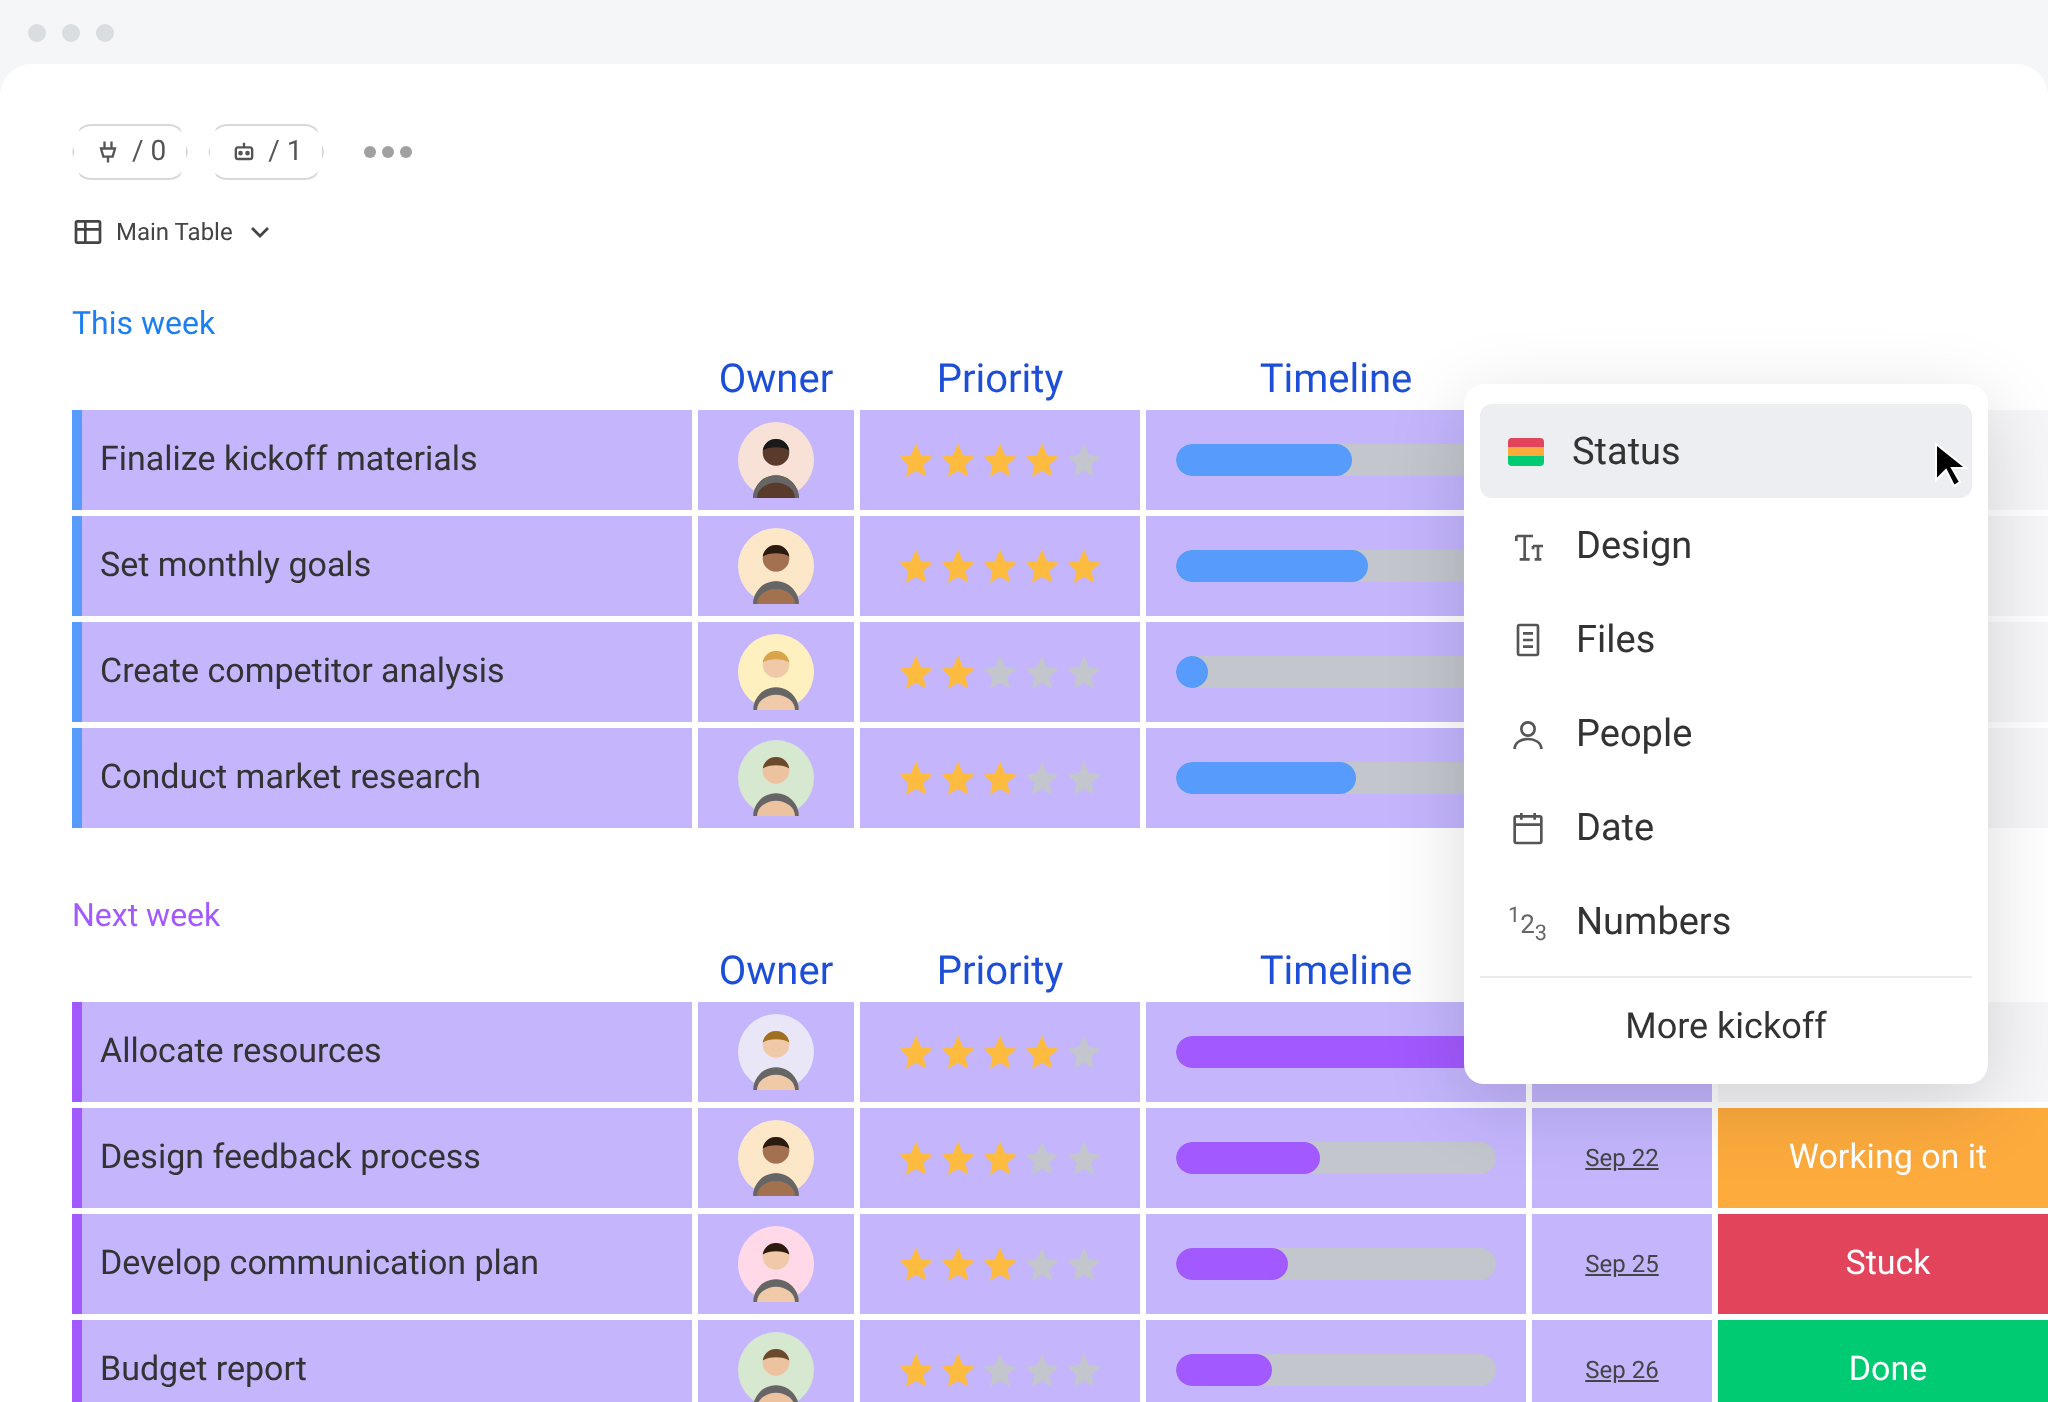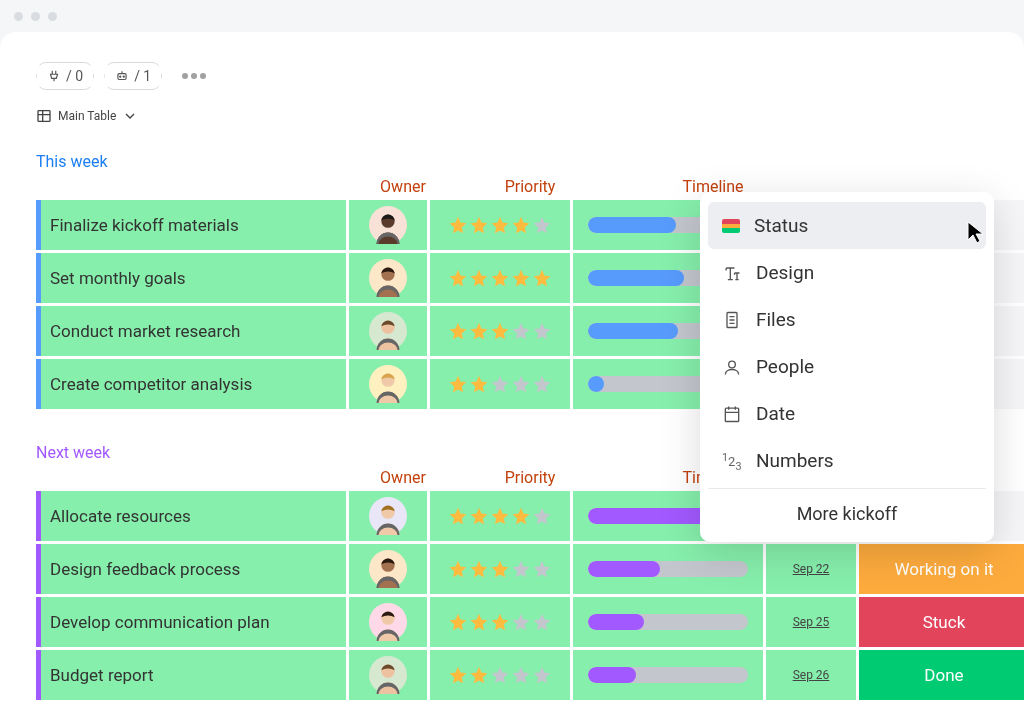--- a/index.html
+++ b/index.html
@@ -61,34 +61,34 @@
   .view-row svg { width: 16px; height: 16px; stroke: #444; }
   .chev { width: 12px; height: 12px; }
 
   .group-title { font-size: 16px; font-weight: 400; margin-bottom: 6px; }
   .group-blue .group-title { color: #1c7ff2; }
   .group-purple .group-title { color: #a259ff; }
 
   .col-headers {
     display: grid;
     grid-template-columns: 310px 78px 140px 190px 90px 170px;
-    gap: 18px;
-    font-size: 16px; color: #c2410c; text-align: center;
+    gap: 3px;
+    font-size: 20px; color: #1d4ed8; text-align: center;
     margin-bottom: 4px;
   }
   .col-headers .blank { }
 
   .row {
     display: grid;
     grid-template-columns: 310px 78px 140px 190px 90px 170px;
     gap: 3px;
     height: 50px;
     margin-bottom: 3px;
   }
-  .cell { background: #86efac; display: flex; align-items: center; justify-content: center; position: relative; }
+  .cell { background: #c4b5fd; display: flex; align-items: center; justify-content: center; position: relative; }
   .task-cell { justify-content: flex-start; padding-left: 14px; font-size: 17px; color: #333; }
   .task-cell::before {
     content: ''; position: absolute; left: 0; top: 0; bottom: 0; width: 5px;
   }
   .group-blue .task-cell::before { background: #579bfc; }
   .group-purple .task-cell::before { background: #a259ff; }
 
   .avatar { width: 38px; height: 38px; border-radius: 50%; display: flex; align-items: center; justify-content: center; }
   .avatar svg { width: 38px; height: 38px; }
 
@@ -108,21 +108,21 @@
     width: 100%; height: 100%; display: flex; align-items: center; justify-content: center;
     color: #fff; font-size: 17px; font-weight: 400;
   }
 
   .group { margin-bottom: 34px; }
 
   
   .dropdown {
     position: absolute;
     top: 160px; right: 30px;
-    width: 294px;
+    width: 262px;
     background: #fff;
     border-radius: 10px;
     box-shadow: 0 10px 40px rgba(0,0,0,0.15);
     padding: 10px 8px;
     z-index: 50;
   }
   .dd-item {
     display: flex; align-items: center; gap: 14px;
     padding: 12px 14px;
     font-size: 19px; color: #333;
@@ -281,20 +281,60 @@
           </div>
       <div class="cell">
             <div class="timeline-bar">
               <div class="timeline-fill" style="width:60%"></div>
             </div>
           </div>
       <div class="cell date-cell"></div>
       <div class="cell" style="padding:0;background:#f6f6f8"></div>
         </div>
         <div class="row">
+      <div class="cell task-cell">Create competitor analysis</div>
+      <div class="cell">
+            <div class="avatar">
+              <svg viewBox="0 0 40 40">
+                <circle cx="20" cy="20" r="20" fill="#fff0c0"></circle>
+                <circle cx="20" cy="16" r="7" fill="#f0c9a8"></circle>
+                <path d="M20 9 a7 7 0 0 1 7 6 a10 6 0 0 0 -14 0 a7 7 0 0 1 7 -6" fill="#d9a44a"></path>
+                <path d="M8 40 a12 12 0 0 1 24 0 z" fill="#f0c9a8"></path>
+                <path d="M8 40 a12 12 0 0 1 24 0 L30 40 a10 8 0 0 0 -20 0 z" fill="#666"></path>
+              </svg>
+            </div>
+          </div>
+      <div class="cell">
+            <div class="stars">
+              <svg class="star filled" viewBox="0 0 24 24">
+                <path d="M12 2l2.9 6.9L22 10l-5.5 5 1.6 7L12 18.5 5.9 22l1.6-7L2 10l7.1-1.1z"></path>
+              </svg>
+              <svg class="star filled" viewBox="0 0 24 24">
+                <path d="M12 2l2.9 6.9L22 10l-5.5 5 1.6 7L12 18.5 5.9 22l1.6-7L2 10l7.1-1.1z"></path>
+              </svg>
+              <svg class="star empty" viewBox="0 0 24 24">
+                <path d="M12 2l2.9 6.9L22 10l-5.5 5 1.6 7L12 18.5 5.9 22l1.6-7L2 10l7.1-1.1z"></path>
+              </svg>
+              <svg class="star empty" viewBox="0 0 24 24">
+                <path d="M12 2l2.9 6.9L22 10l-5.5 5 1.6 7L12 18.5 5.9 22l1.6-7L2 10l7.1-1.1z"></path>
+              </svg>
+              <svg class="star empty" viewBox="0 0 24 24">
+                <path d="M12 2l2.9 6.9L22 10l-5.5 5 1.6 7L12 18.5 5.9 22l1.6-7L2 10l7.1-1.1z"></path>
+              </svg>
+            </div>
+          </div>
+      <div class="cell">
+            <div class="timeline-bar">
+              <div class="timeline-fill" style="width:10%"></div>
+            </div>
+          </div>
+      <div class="cell date-cell"></div>
+      <div class="cell" style="padding:0;background:#f6f6f8"></div>
+        </div>
+        <div class="row">
       <div class="cell task-cell">Conduct market research</div>
       <div class="cell">
             <div class="avatar">
               <svg viewBox="0 0 40 40">
                 <circle cx="20" cy="20" r="20" fill="#d6e8d0"></circle>
                 <circle cx="20" cy="16" r="7" fill="#edc2a0"></circle>
                 <path d="M20 9 a7 7 0 0 1 7 6 a10 6 0 0 0 -14 0 a7 7 0 0 1 7 -6" fill="#6b4a2a"></path>
                 <path d="M8 40 a12 12 0 0 1 24 0 z" fill="#edc2a0"></path>
                 <path d="M8 40 a12 12 0 0 1 24 0 L30 40 a10 8 0 0 0 -20 0 z" fill="#666"></path>
               </svg>
@@ -315,60 +355,20 @@
                 <path d="M12 2l2.9 6.9L22 10l-5.5 5 1.6 7L12 18.5 5.9 22l1.6-7L2 10l7.1-1.1z"></path>
               </svg>
               <svg class="star empty" viewBox="0 0 24 24">
                 <path d="M12 2l2.9 6.9L22 10l-5.5 5 1.6 7L12 18.5 5.9 22l1.6-7L2 10l7.1-1.1z"></path>
               </svg>
             </div>
           </div>
       <div class="cell">
             <div class="timeline-bar">
               <div class="timeline-fill" style="width:56%"></div>
-            </div>
-          </div>
-      <div class="cell date-cell"></div>
-      <div class="cell" style="padding:0;background:#f6f6f8"></div>
-        </div>
-        <div class="row">
-      <div class="cell task-cell">Create competitor analysis</div>
-      <div class="cell">
-            <div class="avatar">
-              <svg viewBox="0 0 40 40">
-                <circle cx="20" cy="20" r="20" fill="#fff0c0"></circle>
-                <circle cx="20" cy="16" r="7" fill="#f0c9a8"></circle>
-                <path d="M20 9 a7 7 0 0 1 7 6 a10 6 0 0 0 -14 0 a7 7 0 0 1 7 -6" fill="#d9a44a"></path>
-                <path d="M8 40 a12 12 0 0 1 24 0 z" fill="#f0c9a8"></path>
-                <path d="M8 40 a12 12 0 0 1 24 0 L30 40 a10 8 0 0 0 -20 0 z" fill="#666"></path>
-              </svg>
-            </div>
-          </div>
-      <div class="cell">
-            <div class="stars">
-              <svg class="star filled" viewBox="0 0 24 24">
-                <path d="M12 2l2.9 6.9L22 10l-5.5 5 1.6 7L12 18.5 5.9 22l1.6-7L2 10l7.1-1.1z"></path>
-              </svg>
-              <svg class="star filled" viewBox="0 0 24 24">
-                <path d="M12 2l2.9 6.9L22 10l-5.5 5 1.6 7L12 18.5 5.9 22l1.6-7L2 10l7.1-1.1z"></path>
-              </svg>
-              <svg class="star empty" viewBox="0 0 24 24">
-                <path d="M12 2l2.9 6.9L22 10l-5.5 5 1.6 7L12 18.5 5.9 22l1.6-7L2 10l7.1-1.1z"></path>
-              </svg>
-              <svg class="star empty" viewBox="0 0 24 24">
-                <path d="M12 2l2.9 6.9L22 10l-5.5 5 1.6 7L12 18.5 5.9 22l1.6-7L2 10l7.1-1.1z"></path>
-              </svg>
-              <svg class="star empty" viewBox="0 0 24 24">
-                <path d="M12 2l2.9 6.9L22 10l-5.5 5 1.6 7L12 18.5 5.9 22l1.6-7L2 10l7.1-1.1z"></path>
-              </svg>
-            </div>
-          </div>
-      <div class="cell">
-            <div class="timeline-bar">
-              <div class="timeline-fill" style="width:10%"></div>
             </div>
           </div>
       <div class="cell date-cell"></div>
       <div class="cell" style="padding:0;background:#f6f6f8"></div>
         </div>
       </div>
       <div class="group group-purple">
         <div class="group-title">Next week</div>
         <div class="col-headers">
     <div class="blank"></div>

